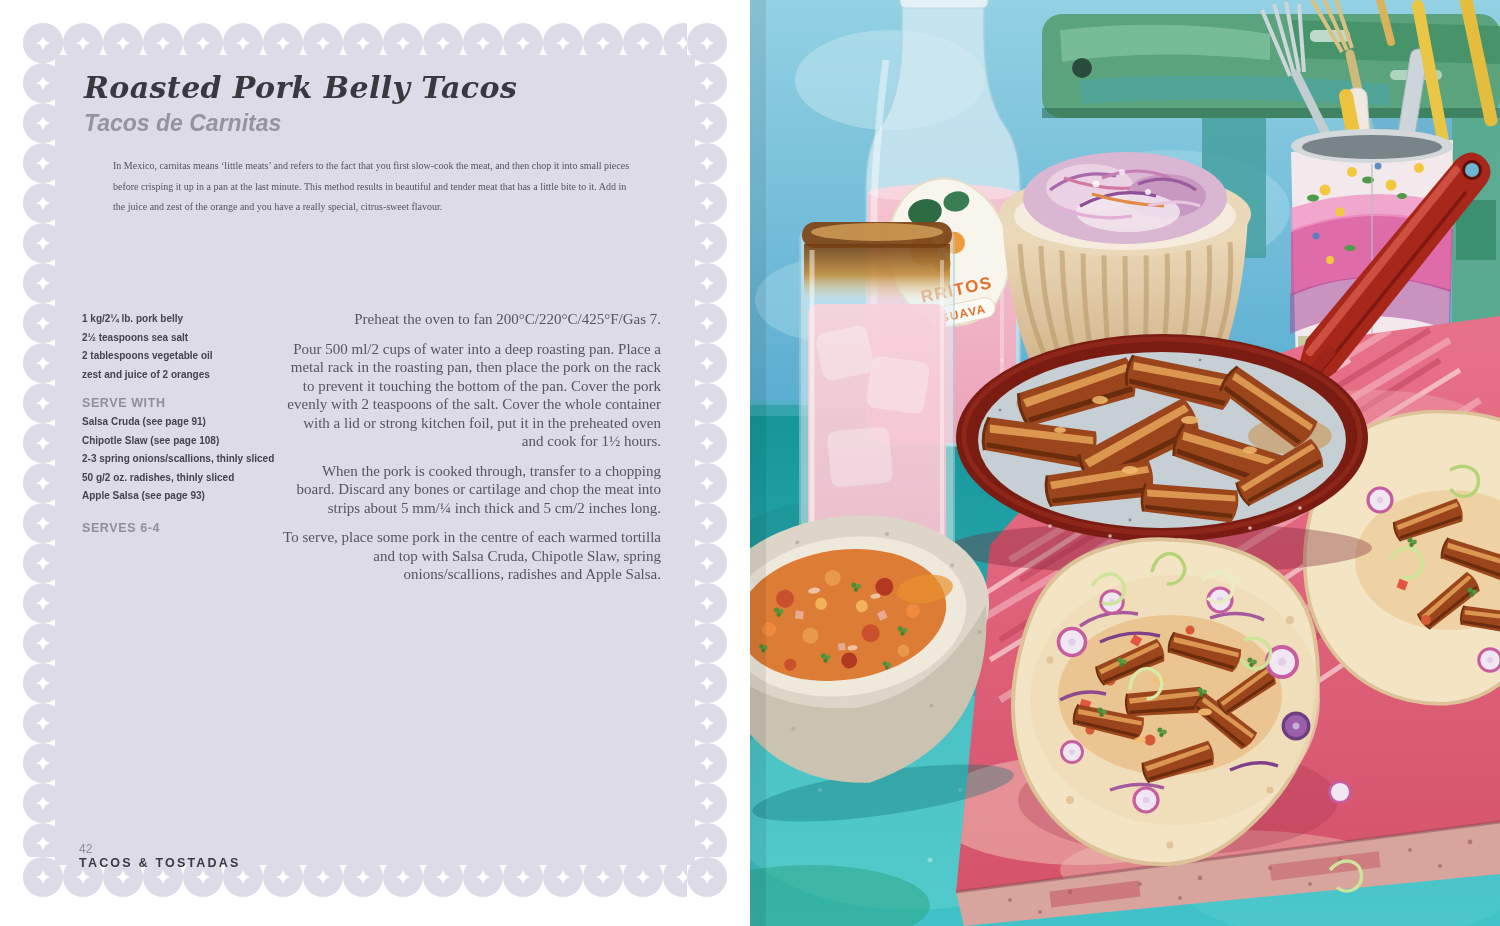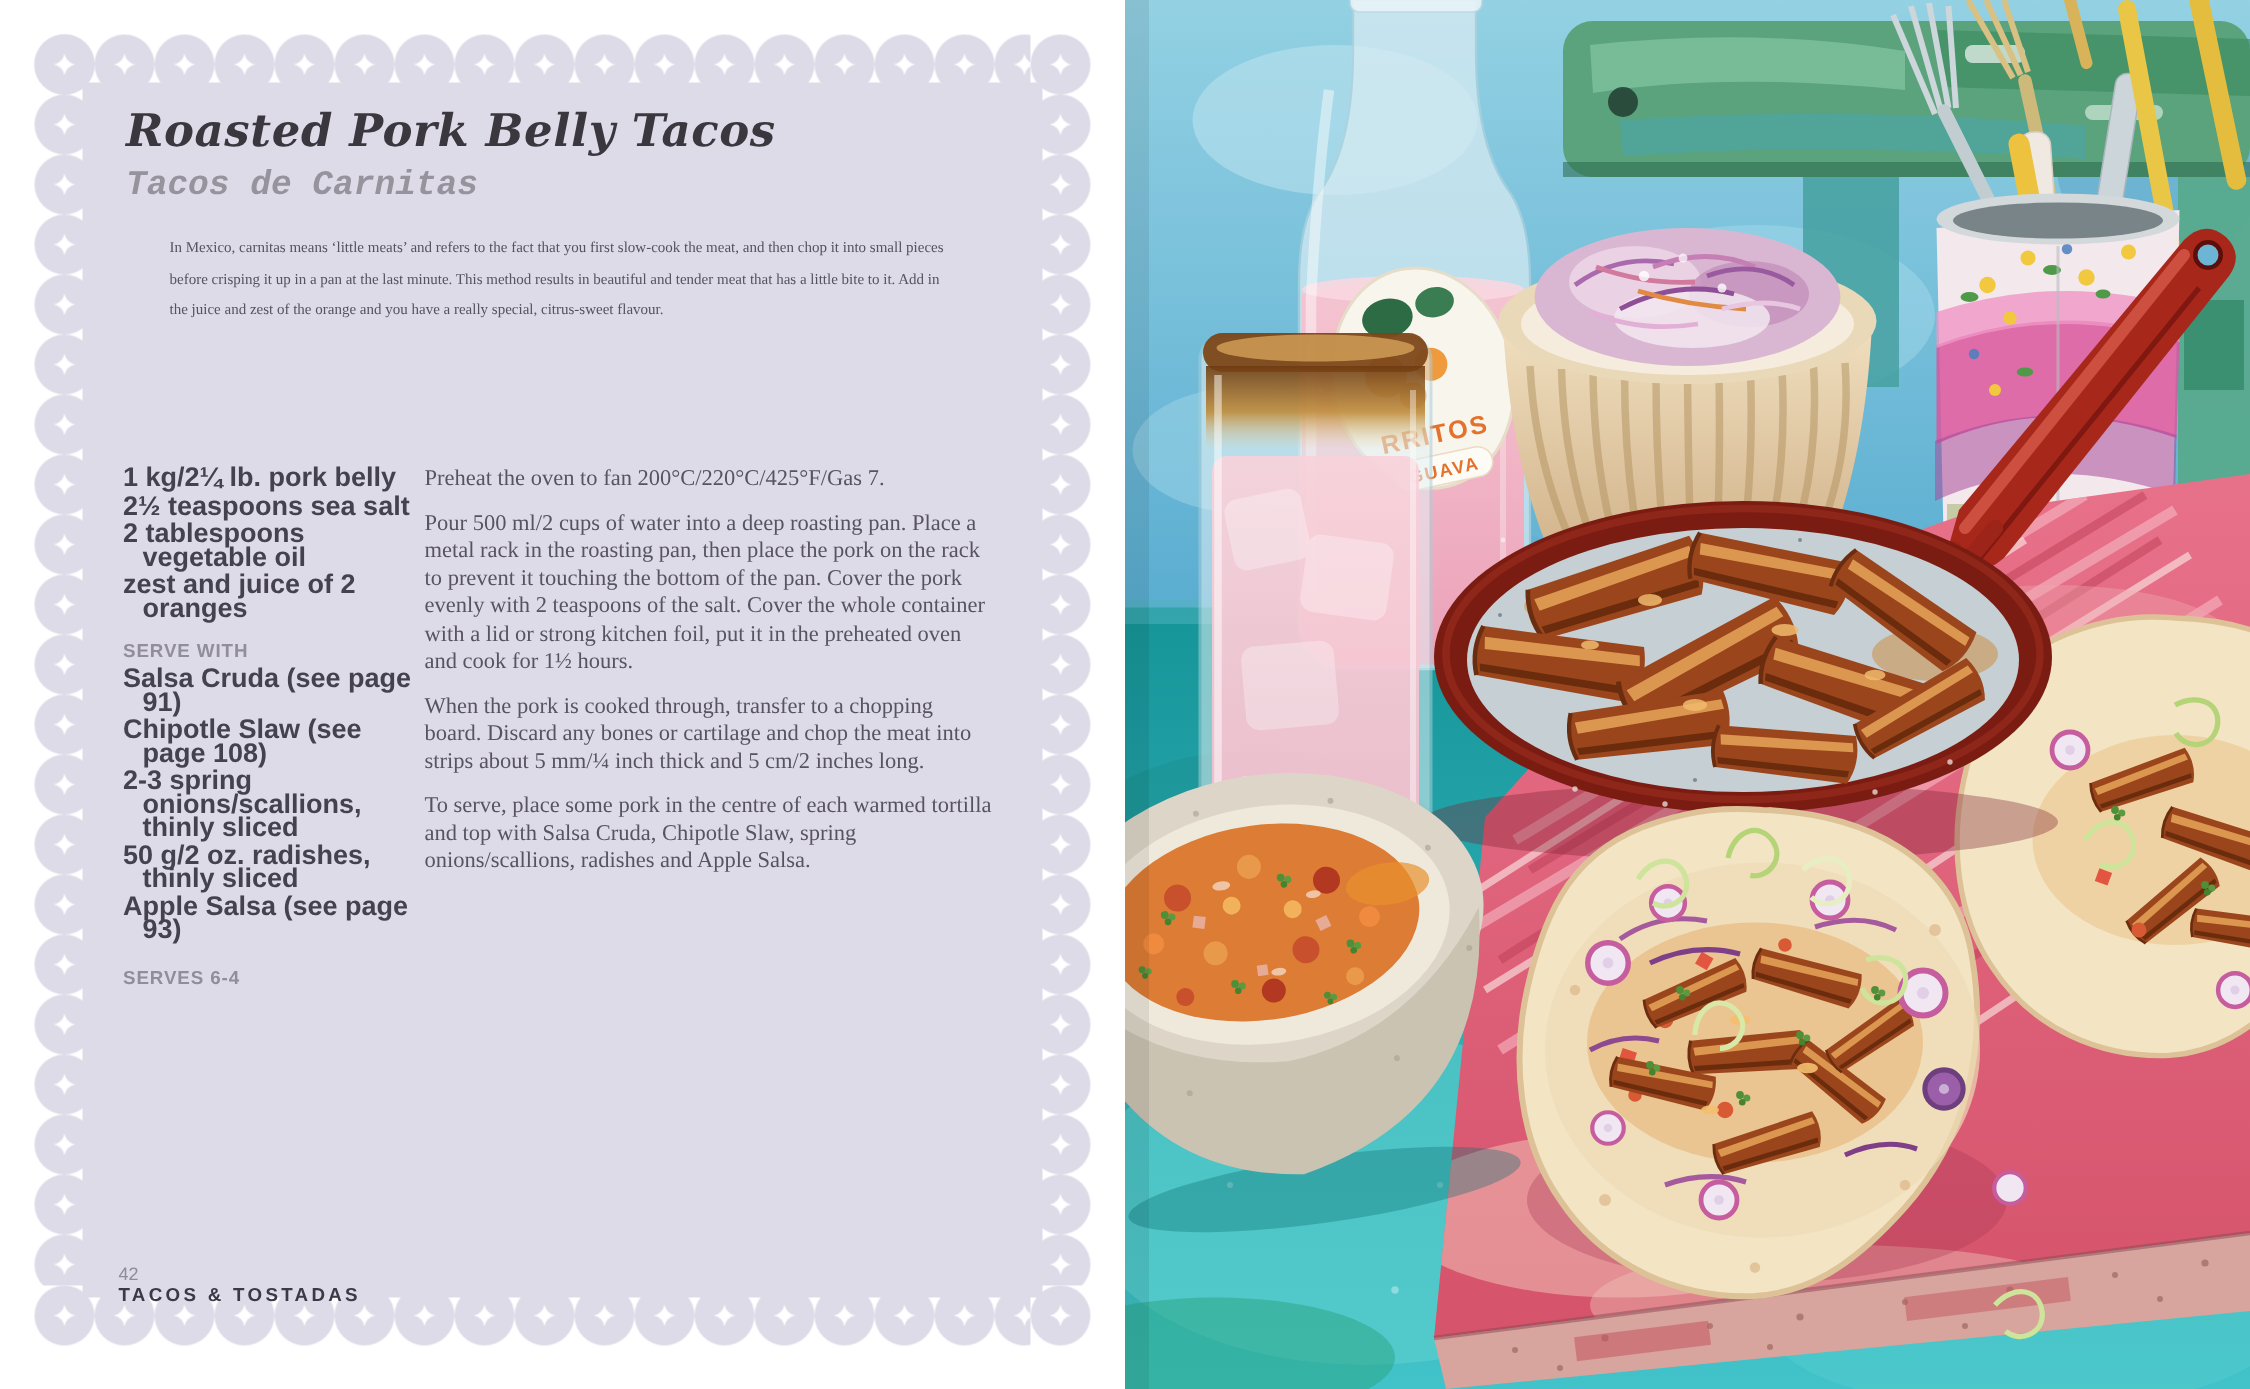--- a/index.html
+++ b/index.html
@@ -3,30 +3,30 @@
 <meta charset="utf-8">
 <style>
   html,body{margin:0;padding:0;background:#ffffff;}
   .spread{position:relative;width:1500px;height:926px;overflow:hidden;background:#4d7c0f;font-family:"Liberation Sans",sans-serif;}
   .page-left{position:absolute;left:0;top:0;width:750px;height:926px;background:#fff;}
   .page-right{position:absolute;left:750px;top:0;width:750px;height:926px;}
   .deco{position:absolute;left:0;top:0;}
   .content{position:absolute;left:0;top:0;width:750px;height:926px;}
   .title{position:absolute;left:84px;top:70px;font-family:"DejaVu Serif",serif;font-style:italic;font-weight:bold;
          font-size:30px;letter-spacing:.4px;color:#3a383e;}
-  .subtitle{position:absolute;left:84px;top:110px;font-family:Liberation Mono, monospace;font-style:italic;font-weight:bold;
+  .subtitle{position:absolute;left:84px;top:110px;font-family:Liberation Sans, sans-serif;font-style:italic;font-weight:bold;
          font-size:23px;color:#97939d;}
   .intro{position:absolute;left:113px;top:156px;width:528px;font-family:"Liberation Serif",serif;
          font-size:10px;line-height:20.5px;color:#56525f;}
   .ingredients{position:absolute;left:82px;top:311px;width:198px;}
-  .ing{font-size:18px;line-height:15.5px;font-weight:bold;color:#454250;margin:0 0 3px;padding-left:13px;text-indent:-13px;}
+  .ing{font-size:10px;line-height:15.5px;font-weight:bold;color:#454250;margin:0 0 3px;padding-left:13px;text-indent:-13px;}
   .group-label{font-size:12.5px;font-weight:bold;letter-spacing:.6px;color:#918e99;margin:14px 0 4px;}
   .serves{font-size:12.5px;font-weight:bold;letter-spacing:.6px;color:#918e99;margin-top:17px;}
   .method{position:absolute;left:283px;top:310px;width:378px;}
-  .method p{font-family:"Liberation Serif",serif;font-size:15px;line-height:18.5px;color:#57535f;margin:0 0 11px;}
+  .method p{font-family:"Liberation Serif",serif;font-size:15px;line-height:18.5px;color:#57535f;margin:0 0 11px;text-align:right;}
   .footer{position:absolute;left:64px;top:842px;display:flex;align-items:baseline;flex-direction:column;}
   .pagenum{font-size:12px;color:#8f8c96;}
   .section{font-size:12.5px;font-weight:bold;letter-spacing:2.2px;color:#3b3945;margin-left:15px;}
 </style>
 </head>
 <body>
 
 <div class="spread">
 
   <div class="page-left">

